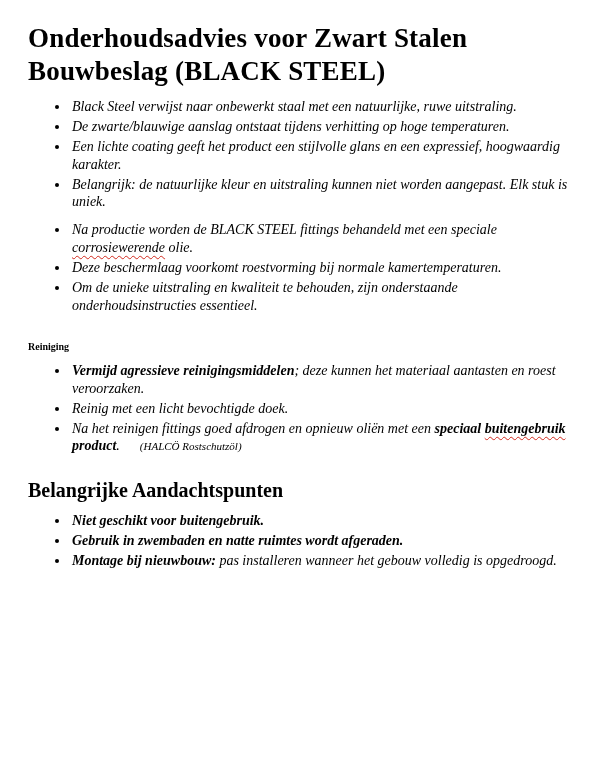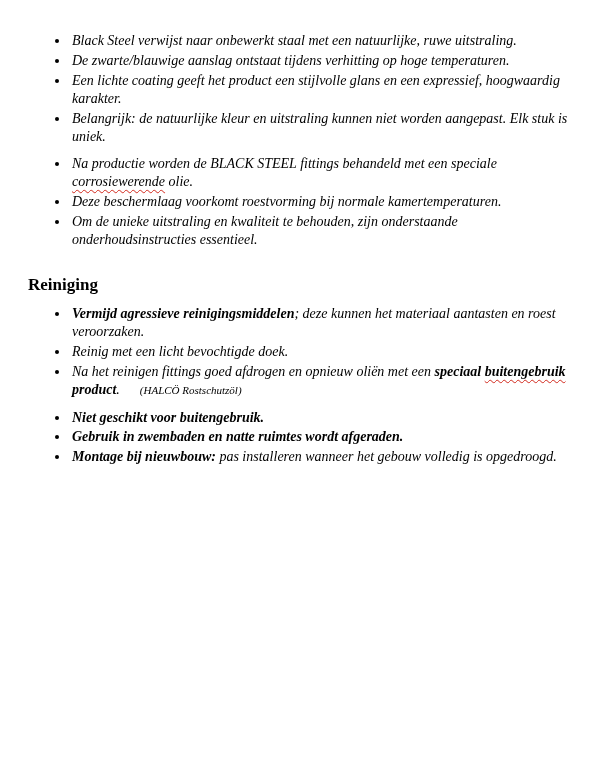--- a/index.html
+++ b/index.html
@@ -24,21 +24,21 @@
     margin: 0 0 6px 0;
     font-weight: bold;
     letter-spacing: 0.2px;
   }
   h2.section-heading {
     font-size: 20px;
     font-weight: bold;
     margin: 24px 0 4px 0;
   }
   h3.sub-heading {
-    font-size: 17px;
+    font-size: 10px;
     font-weight: bold;
     margin: 26px 0 8px 0;
   }
   ul.bullet-list {
     margin: 10px 0 0 0;
     padding-left: 42px;
   }
   ul.bullet-list li {
     font-size: 14px;
     line-height: 1.28;
@@ -56,20 +56,21 @@
     white-space: nowrap;
     padding-left: 12px;
   }
   b, strong { font-weight: bold; }
 </style>
 </head>
 <body>
 
 <div class="page">
 
+  <h1 class="doc-title">Onderhoudsadvies voor Zwart Stalen Bouwbeslag (BLACK STEEL)</h1>
 
   <ul class="bullet-list">
     <li>Black Steel verwijst naar onbewerkt staal met een natuurlijke, ruwe uitstraling.</li>
     <li>De zwarte/blauwige aanslag ontstaat tijdens verhitting op hoge temperaturen.</li>
     <li>Een lichte coating geeft het product een stijlvolle glans en een expressief, hoogwaardig karakter.</li>
     <li>Belangrijk: de natuurlijke kleur en uitstraling kunnen niet worden aangepast. Elk stuk is uniek.</li>
   </ul>
 
   <ul class="bullet-list">
     <li><span>Na productie worden de BLACK STEEL fittings behandeld met een speciale </span><span class="squiggle">corrosiewerende</span><span> olie.</span></li>
@@ -78,19 +79,20 @@
   </ul>
 
   <h3 class="sub-heading">Reiniging</h3>
   <ul class="bullet-list">
     <li><b>Vermijd agressieve reinigingsmiddelen</b><span>; deze kunnen het materiaal aantasten en roest veroorzaken.</span></li>
     <li>Reinig met een licht bevochtigde doek.</li>
     <li><span>Na het reinigen fittings goed afdrogen en opnieuw oliën met een </span><b><span>speciaal </span><span class="squiggle">buitengebruik</span><span> product</span></b><span>.</span><span class="note">(HALCÖ Rostschutzöl)</span></li>
   </ul>
 
 
+  <h2 class="section-heading">Belangrijke Aandachtspunten</h2>
   <ul class="bullet-list">
     <li><b>Niet geschikt voor buitengebruik.</b></li>
     <li><b>Gebruik in zwembaden en natte ruimtes wordt afgeraden.</b></li>
     <li><b>Montage bij nieuwbouw:</b><span> pas installeren wanneer het gebouw volledig is opgedroogd.</span></li>
   </ul>
 
 </div>
 
 </body></html>

